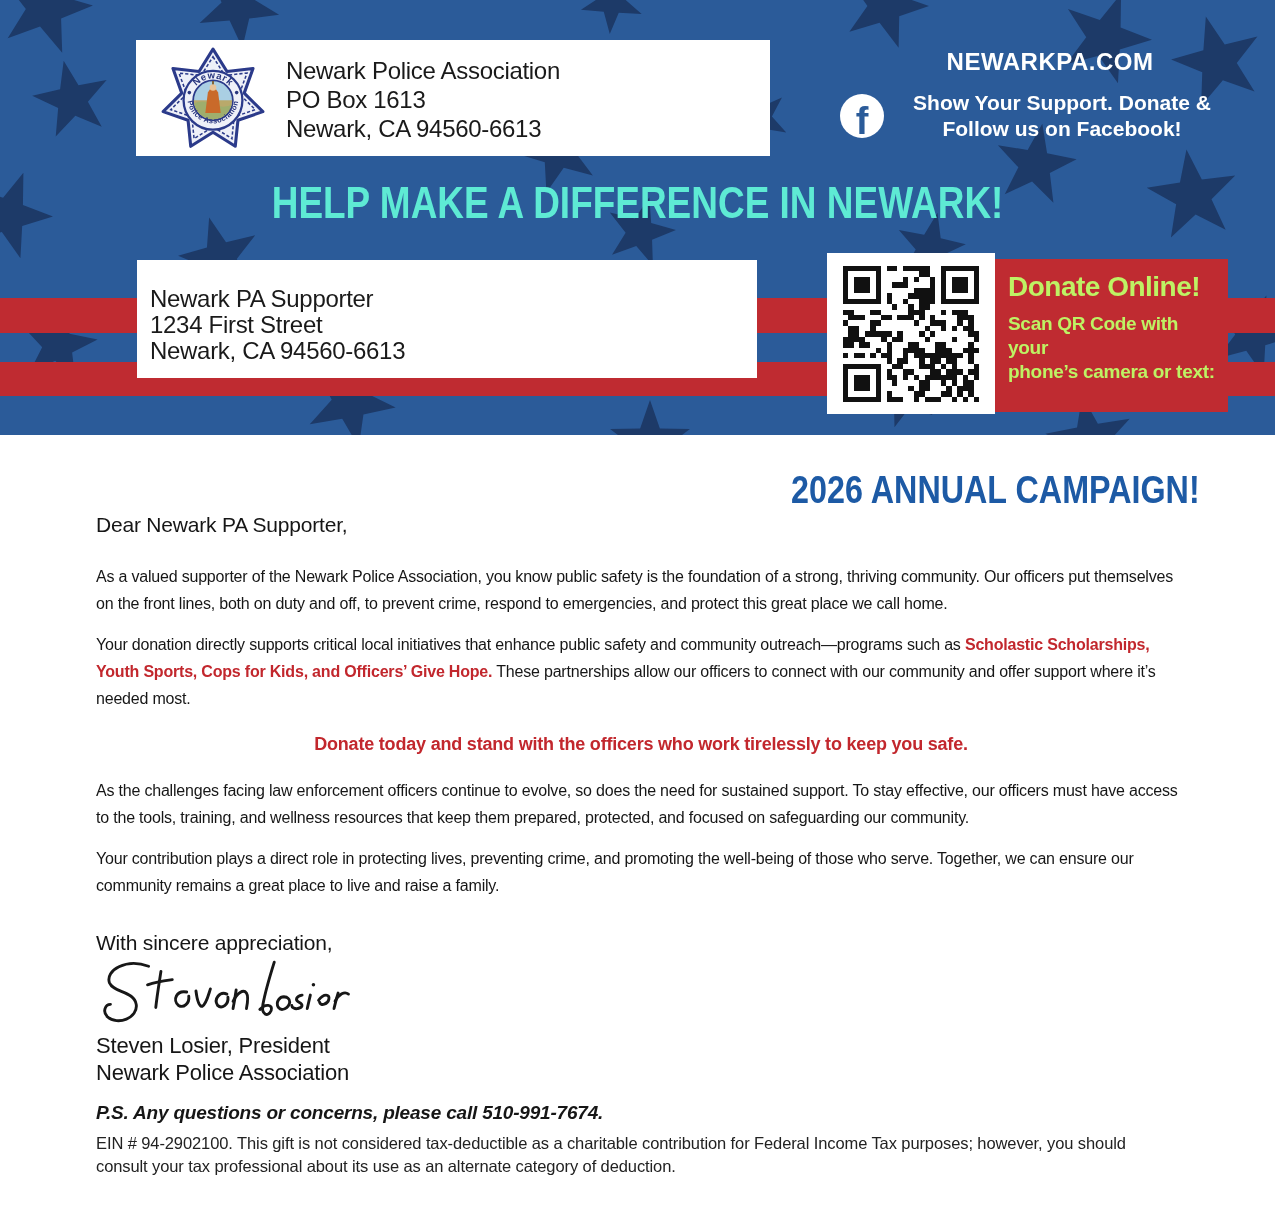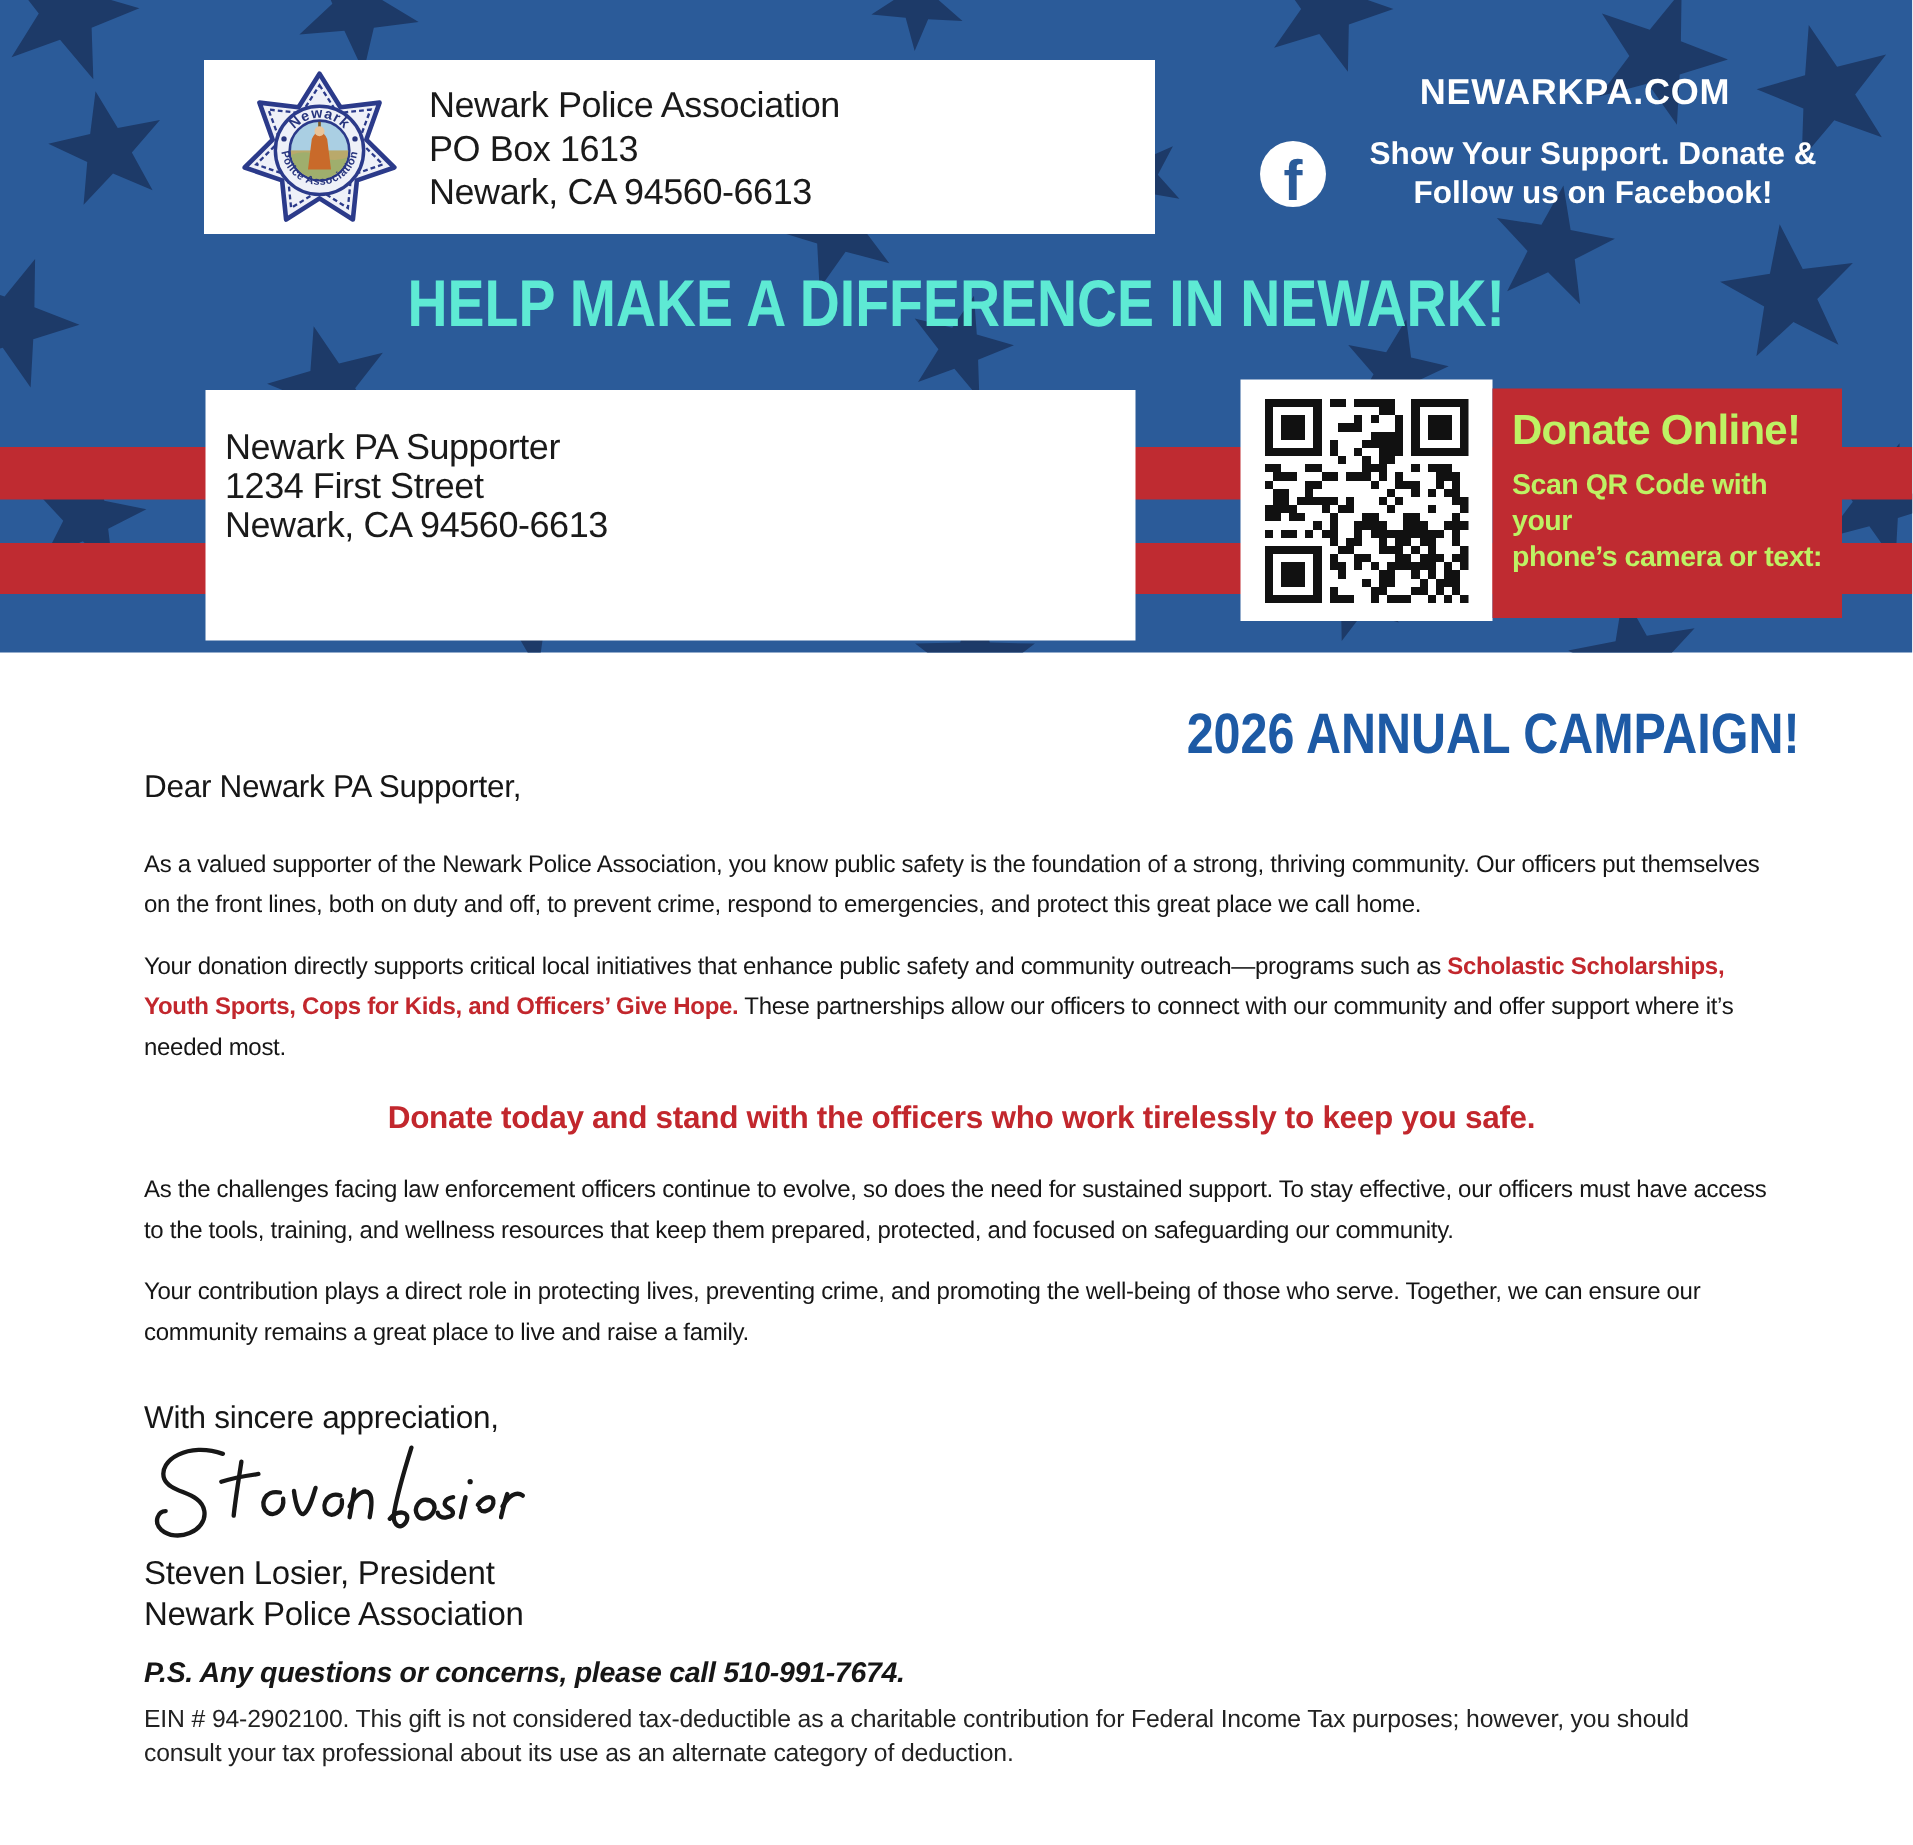--- a/index.html
+++ b/index.html
@@ -19,38 +19,38 @@
   .web-social{position:absolute;left:840px;top:48px;width:400px;text-align:center;color:#ffffff;}
   .site-url{font-size:24px;font-weight:bold;letter-spacing:0.5px;margin-left:20px;}
   .social-row{display:flex;align-items:center;margin-top:14px;}
   .fb-circle{width:44px;height:44px;border-radius:50%;background:#ffffff;color:#2b5b99;
     font-weight:bold;font-size:38px;line-height:44px;text-align:center;flex:0 0 44px;overflow:hidden;}
   .fb-circle span{display:inline-block;transform:translateY(5px);}
   .social-text{flex:1;font-size:21px;font-weight:bold;line-height:26px;}
   .headline{position:absolute;left:0;top:178px;width:1275px;text-align:center;color:#5eead4;
     font-size:44px;font-weight:bold;margin:0;}
   .headline span{display:inline-block;transform:scaleX(0.84);transform-origin:center;white-space:nowrap;letter-spacing:0px;}
-  .recipient-box{position:absolute;left:137px;top:260px;width:620px;height:167px;background:#ffffff;}
+  .recipient-box{position:absolute;left:137px;top:260px;width:620px;height:118px;background:#ffffff;}
   .recipient-text{position:absolute;left:13px;top:26px;color:#1a1a1a;font-size:24px;line-height:26px;letter-spacing:-0.3px;}
   .qr-box{position:absolute;left:827px;top:253px;width:168px;height:161px;background:#ffffff;
     display:flex;align-items:center;justify-content:center;}
   .donate-box{position:absolute;left:995px;top:259px;width:233px;height:153px;background:#bf2b31;color:#bef264;
     box-sizing:border-box;padding:12px 10px 0 13px;}
   .donate-title{font-size:28px;font-weight:bold;letter-spacing:-0.5px;margin:0;}
   .donate-sub{font-size:19px;font-weight:bold;line-height:24px;margin-top:9px;letter-spacing:-0.3px;}
   .donate-sms{font-size:20px;font-weight:bold;margin-top:12px;letter-spacing:-0.3px;}
   
   .letter{position:absolute;left:0;top:435px;width:1275px;box-sizing:border-box;
     padding:40px 75px 0 96px;color:#161616;}
   .campaign{color:#1d5aa5;font-size:38px;font-weight:bold;line-height:30px;text-align:right;margin:0 0 6px 0;}
   .campaign span{display:inline-block;transform:scaleX(0.85);transform-origin:right center;white-space:nowrap;}
   .greeting{font-size:21px;line-height:28px;margin:0 0 24px 0;letter-spacing:-0.2px;}
   .body-p{font-size:16px;line-height:27px;margin:0 0 14px 0;letter-spacing:-0.2px;max-width:1090px;}
   .red-bold{color:#c2272d;font-weight:bold;}
-  .cta{font-size:21px;font-weight:bold;color:#c2272d;text-align:center;margin:22px 0 22px 0;max-width:1090px;letter-spacing:-0.2px;}
+  .cta{font-size:18px;font-weight:bold;color:#c2272d;text-align:center;margin:22px 0 22px 0;max-width:1090px;letter-spacing:-0.2px;}
   .closing{font-size:21px;line-height:27px;margin:30px 0 2px 0;letter-spacing:-0.2px;}
   .signature-svg{display:block;margin:2px 0 6px 0;}
   .signer{font-size:22px;line-height:27px;margin:0;letter-spacing:-0.2px;}
   .ps{font-size:19px;font-weight:bold;font-style:italic;margin:16px 0 0 0;letter-spacing:-0.2px;}
   .ein{font-size:16.5px;line-height:23px;margin:8px 0 0 0;max-width:1072px;color:#222222;letter-spacing:-0.1px;}
 </style>
 </head>
 <body>
 
 <div class="page">

